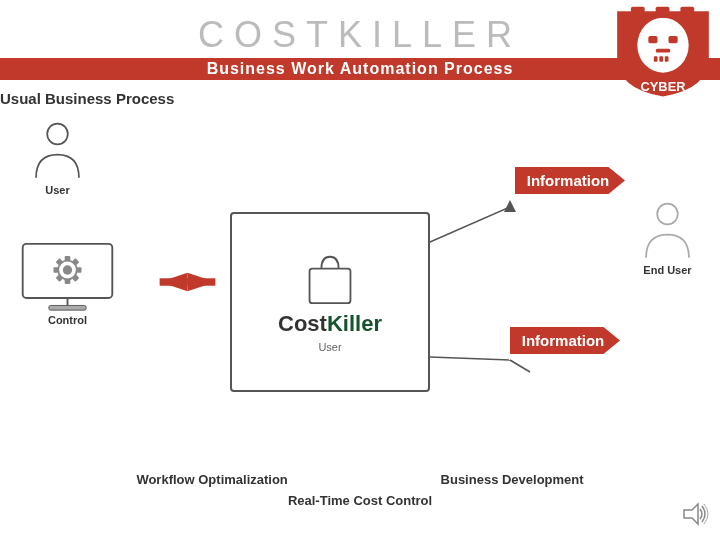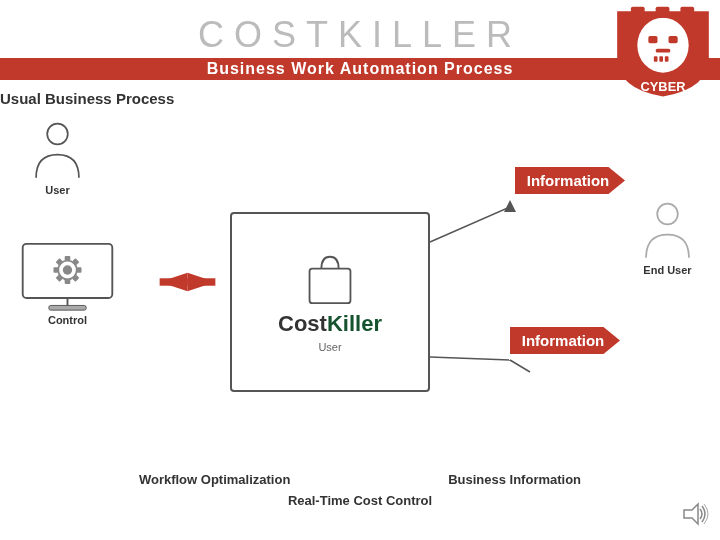--- a/index.html
+++ b/index.html
@@ -380,21 +380,21 @@
   </div>
 
   <div class="info-arrow-bottom">
     <div class="arrow-red">Information</div>
   </div>
 
 </div>
 
 <div class="bottom-labels">
   <span class="bottom-label">Workflow Optimalization</span>
-  <span class="bottom-label">Business Information</span>
+  <span class="bottom-label">Business Development</span>
 </div>
 <div style="text-align:center; margin-top:4px;">
   <span class="bottom-center-label">Real-Time Cost Control</span>
 </div>
 
 <div class="sound-icon">
   <svg width="28" height="24" viewBox="0 0 28 24" xmlns="http://www.w3.org/2000/svg">
     <polygon points="2,8 10,8 16,2 16,22 10,16 2,16" fill="none" stroke="#888" stroke-width="1.5"></polygon>
     <path d="M18,7 Q22,12 18,17" fill="none" stroke="#888" stroke-width="1.5"></path>
     <path d="M20,4 Q26,12 20,20" fill="none" stroke="#888" stroke-width="1.5"></path>

